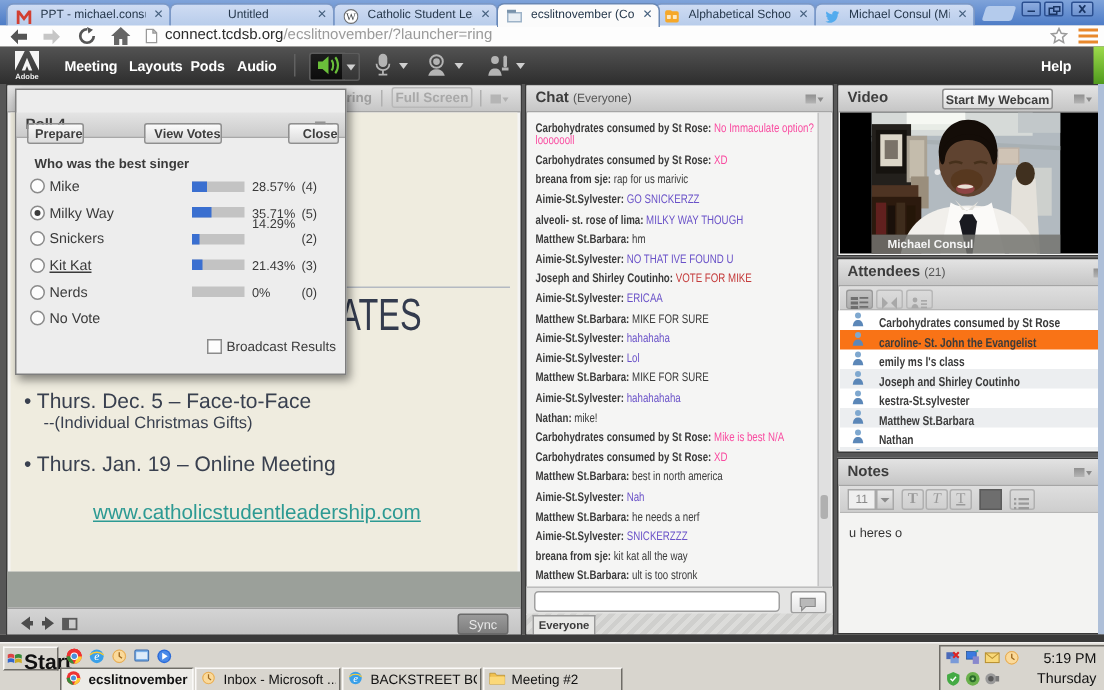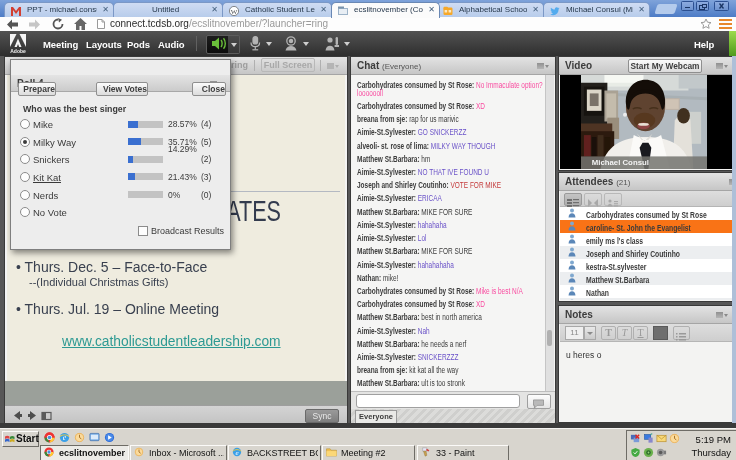--- a/index.html
+++ b/index.html
@@ -227,21 +227,21 @@
       <div style="position:absolute;left:256px;top:1px;width:52px;height:12px;border:1px solid #b8b8b8;border-radius:2px;font-size:9px;color:#a8a8a8;font-weight:bold;text-align:center;line-height:12px;">Full Screen</div>
       <div style="position:absolute;left:315px;top:3px;width:1px;height:11px;background:#b0b0b0;"></div>
       <div class="podmenu" style="right:6px;"><span class="pmico" style="background:#b5b5b5;"></span><span class="pmarr" style="border-top-color:#b0b0b0;"></span></div>
     </div>
 
     <div class="abs" style="left:2px;top:18px;width:338px;height:306px;background:#efecdf;">
       <div class="abs" style="left:10px;top:116px;width:323px;height:1px;background:#b4b9c2;"></div>
       <div class="abs" style="left:120px;top:121px;width:154px;font-size:30px;line-height:30px;color:#333b4e;text-align:right;transform:scaleX(0.72);transform-origin:right;">DATES</div>
       <div class="abs" style="left:9px;top:184px;font-size:14px;color:#39404f;">• Thurs. Dec. 5 – Face-to-Face</div>
       <div class="abs" style="left:22px;top:201px;font-size:11px;color:#39404f;">--(Individual Christmas Gifts)</div>
-      <div class="abs" style="left:9px;top:226px;font-size:14px;color:#39404f;">• Thurs. Jul. 19 – Online Meeting</div>
+      <div class="abs" style="left:9px;top:226px;font-size:14px;color:#39404f;">• Thurs. Jan. 19 – Online Meeting</div>
       <div class="abs" style="left:55px;top:259px;font-size:13.8px;color:#2d9a93;text-decoration:underline;">www.catholicstudentleadership.com</div>
     </div>
     <div class="abs" style="left:0px;top:324px;width:342px;height:24px;background:#9ba09a;"></div>
     <div class="abs" style="left:0px;top:348px;width:342px;height:19px;background:linear-gradient(#d4d4d4,#c2c2c2);border-top:1px solid #9e9e9e;">
       <svg width="40" height="11" style="position:absolute;left:7px;top:4px;" viewBox="0 0 40 11">
           <path d="M8 1L2 5.5 8 10V7h2V4H8z" fill="#4d4d4d"></path>
           <path d="M18 1l6 4.5L18 10V7h-2V4h2z" fill="#4d4d4d"></path>
           <rect x="30" y="2.5" width="9" height="7" fill="none" stroke="#5a5a5a" stroke-width="1.2"></rect>
           <rect x="30" y="2.5" width="4" height="7" fill="#5a5a5a"></rect>
         </svg>
@@ -516,21 +516,21 @@
 <div class="abs" id="taskbar">
   <div class="tbtn" style="left:2px;top:2px;width:35px;height:14px;">
     <svg width="10" height="10" viewBox="0 0 10 10" style="position:absolute;left:2px;top:2px;">
         <g>
           <path d="M0 2.5C1.5 1.5 3 1.5 4.5 2.5V5C3 4 1.5 4 0 5z" fill="#d44"></path>
           <path d="M5 2.7C6.5 1.7 8 1.7 9.5 2.7V5.2C8 4.2 6.5 4.2 5 5.2z" fill="#3a8a3a"></path>
           <path d="M0 5.5C1.5 4.5 3 4.5 4.5 5.5V8C3 7 1.5 7 0 8z" fill="#36c"></path>
           <path d="M5 5.7C6.5 4.7 8 4.7 9.5 5.7V8.2C8 7.2 6.5 7.2 5 8.2z" fill="#ca2"></path>
         </g>
       </svg>
-    <span style="position:absolute;left:13px;top:1px;font-weight:bold;font-size:10px;">Start</span>
+    <span style="position:absolute;left:13px;top:1px;font-weight:bold;font-size:14px;">Start</span>
   </div>
   <svg width="11" height="11" viewBox="0 0 24 24" style="position:absolute;left:44px;top:3px;">
       <circle cx="12" cy="12" r="11" fill="#e33"></circle>
       <path d="M1 12a11 11 0 0 1 22 0z" fill="#e33"></path>
       <path d="M12 23a11 11 0 0 1-11-11l5-1z" fill="#3a8a3a"></path>
       <path d="M12 23a11 11 0 0 0 11-11h-6z" fill="#fc3"></path>
       <path d="M1 12a11 11 0 0 1 22 0H12z" fill="#e33"></path>
       <path d="M2 12a10 10 0 0 1 20 0l-5 9H7z" fill="none"></path>
       <circle cx="12" cy="12" r="5.5" fill="#fff"></circle>
       <circle cx="12" cy="12" r="4" fill="#4a90d9"></circle>
@@ -580,28 +580,20 @@
       </svg>
     <span class="lbl">BACKSTREET BOY...</span>
   </div>
   <div class="tbtn" style="left:322px;top:16px;width:91px;height:14px;">
     <svg class="ticon" width="11" height="10" viewBox="0 0 24 22">
         <path d="M1 4h8l2 3h12v13H1z" fill="#f0c050" stroke="#b08828" stroke-width="1"></path>
         <path d="M1 9h22v11H1z" fill="#fbd878"></path>
       </svg>
     <span class="lbl">Meeting #2</span>
   </div>
-  <div class="tbtn" style="left:417px;top:16px;width:90px;height:14px;">
-    <svg class="ticon" width="10" height="10" viewBox="0 0 24 24">
-        <path d="M4 2h10v8H4z" fill="#e8e8f8" stroke="#888" stroke-width="1"></path>
-        <path d="M6 10l4 12 4-2-2-10z" fill="#c8a050" stroke="#907030" stroke-width="1"></path>
-        <path d="M14 4l6 4-2 3-6-3z" fill="#d04040"></path>
-      </svg>
-    <span class="lbl">33 - Paint</span>
-  </div>
   <div class="abs" style="left:626px;top:1px;width:109px;height:30px;border-top:1px solid #6e6c66;border-left:1px solid #6e6c66;border-bottom:1px solid #fbfaf8;border-right:1px solid #fbfaf8;">
     <svg width="11" height="11" viewBox="0 0 24 24" style="position:absolute;left:3px;top:2px;">
         <rect x="2" y="4" width="12" height="10" fill="#4a6ab8"></rect>
         <rect x="8" y="10" width="12" height="10" fill="#7a9ad8"></rect>
         <path d="M12 4l8 8M20 4l-8 8" stroke="#d22" stroke-width="3"></path>
       </svg>
     <svg width="11" height="11" viewBox="0 0 24 24" style="position:absolute;left:16px;top:2px;">
         <rect x="3" y="3" width="14" height="11" fill="#3a7ae0" stroke="#1a4a90" stroke-width="1"></rect>
         <rect x="12" y="10" width="9" height="11" fill="#88c"></rect>
         <path d="M14 3l6-3v4z" fill="#4a9"></path>

